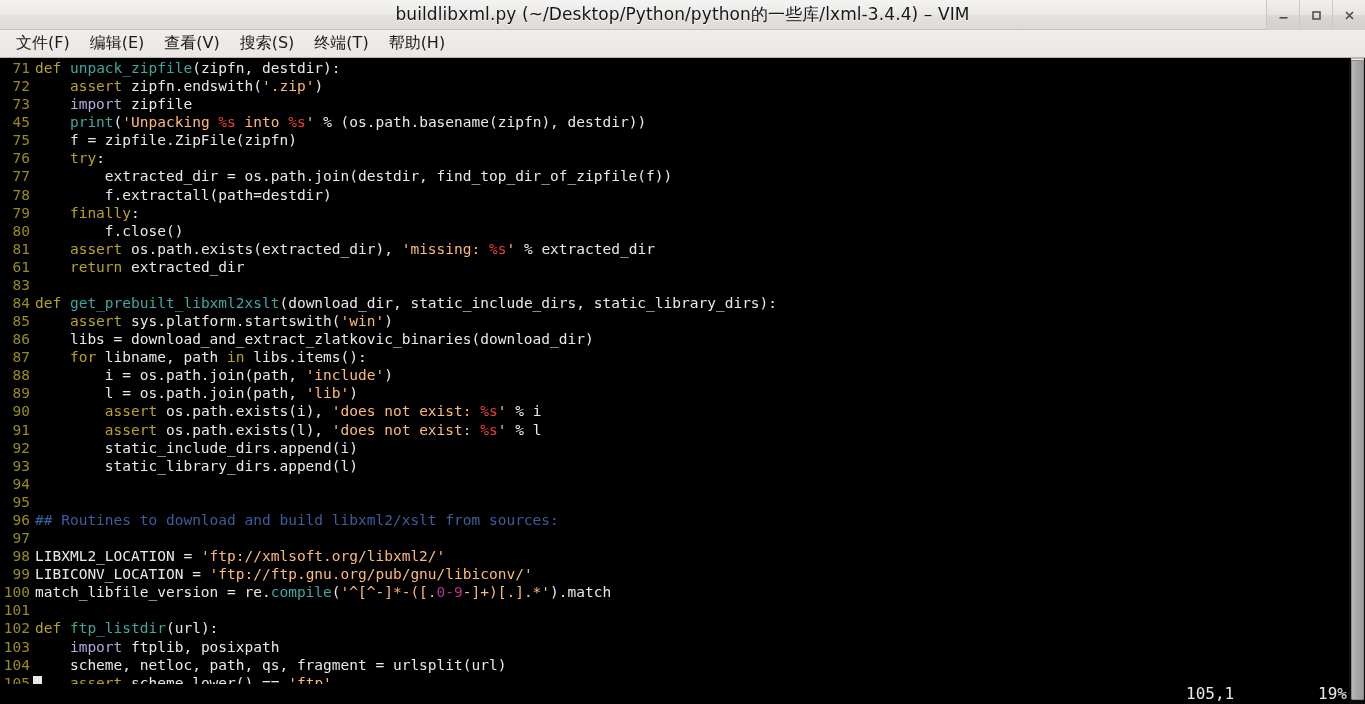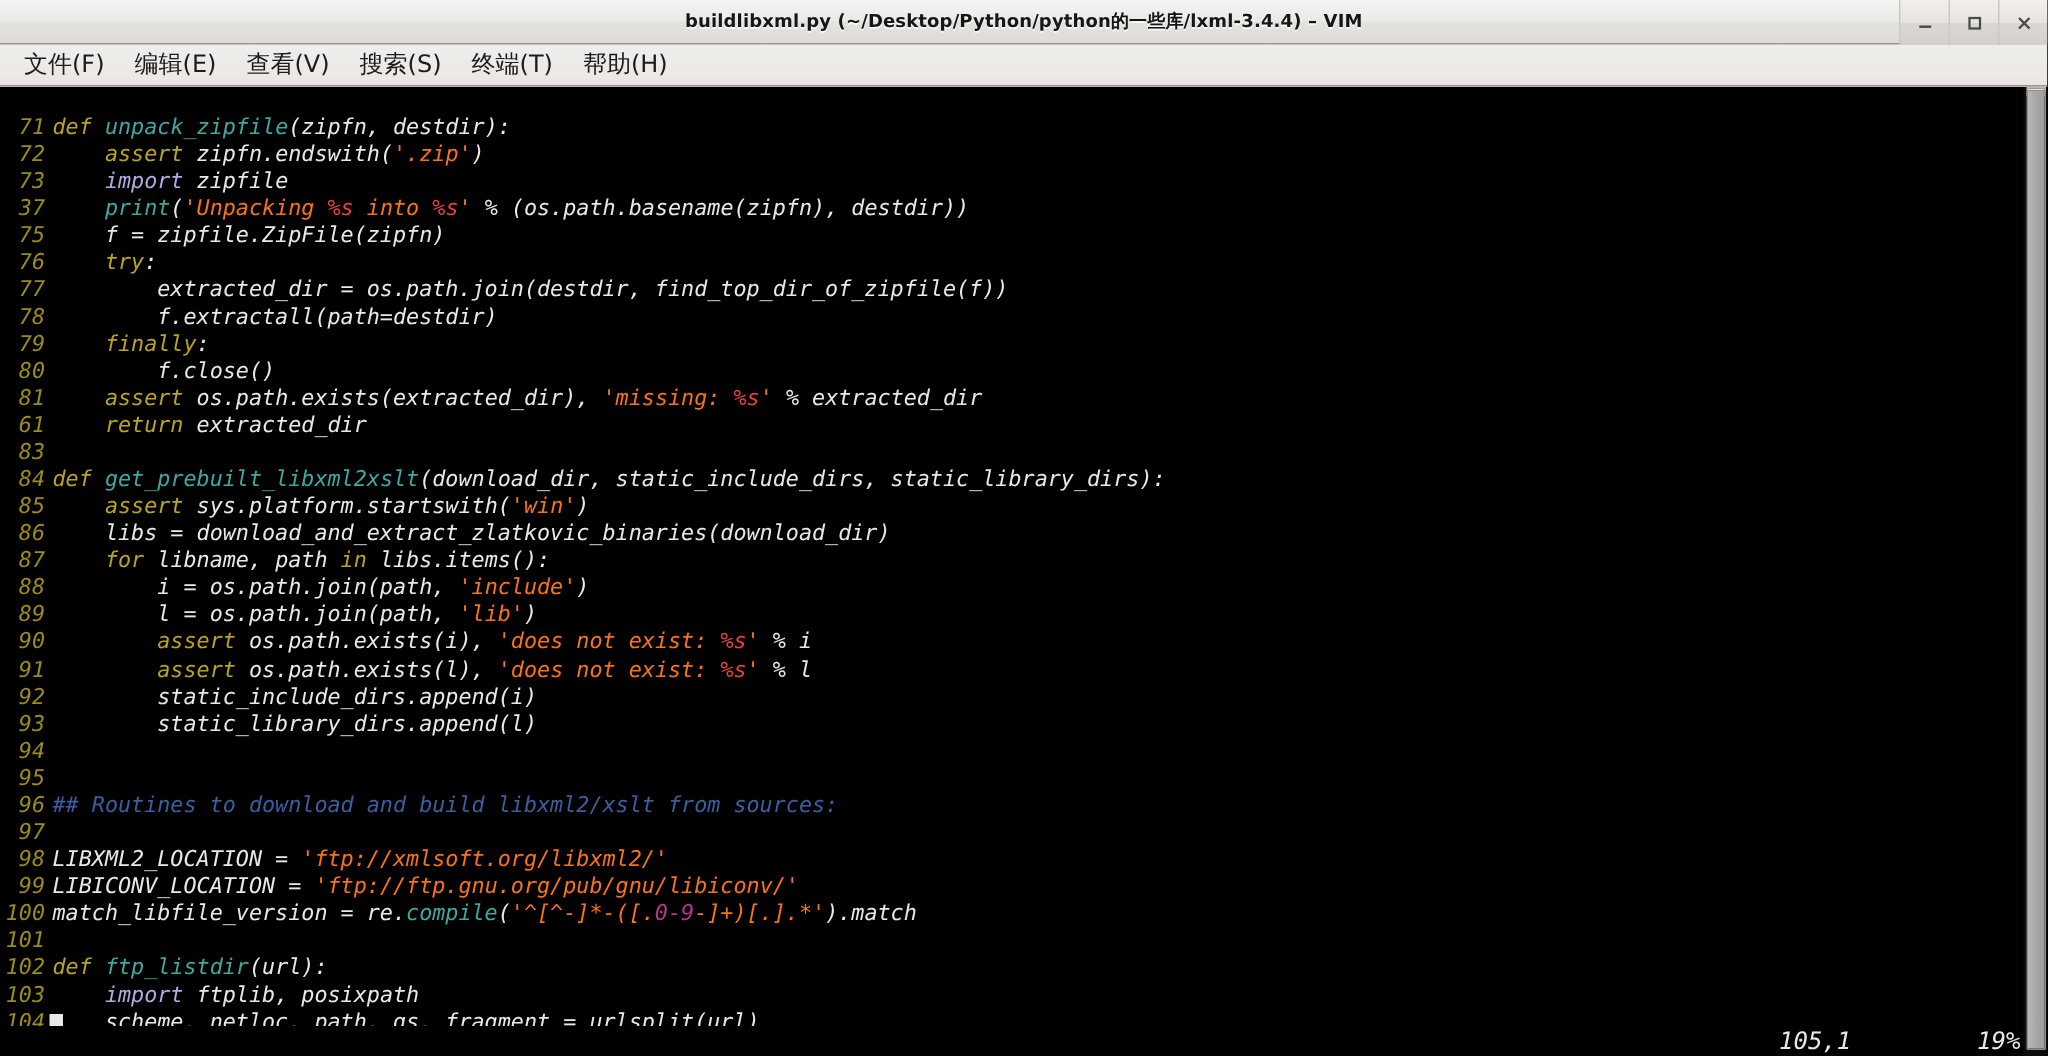--- a/index.html
+++ b/index.html
@@ -11,21 +11,21 @@
            display:flex; flex-direction:column; }
 
   
   .titlebar{
     height:30px; flex:0 0 30px; position:relative;
     background:linear-gradient(to bottom,#f4f3f2 0%,#eceae8 48%,#e4e2df 52%,#dedbd7 100%);
     border-bottom:1px solid #c5c1bc;
     display:flex; align-items:center; justify-content:center;
   }
   .title-text{
-    font-size:12px; font-weight:bold; color:#161616;
+    font-size:17px; font-weight:normal; color:#161616;
     letter-spacing:.1px; white-space:nowrap;
     text-shadow:0 1px 0 rgba(255,255,255,.7);
   }
   .win-controls{ position:absolute; right:0; top:0; height:30px; display:flex; align-items:stretch; }
   .win-btn{
     width:33px; display:flex; align-items:center; justify-content:center;
     background:linear-gradient(to bottom,#f2f0ee 0%,#e6e3e0 50%,#dbd8d4 51%,#d3cfcb 100%);
     border-left:1px solid #cbc7c2; color:#4a4a4a; font-size:13px; cursor:pointer;
   }
   .win-btn:last-child{ border-right:0; }
@@ -42,32 +42,31 @@
     font-size:16px; color:#1c1c1c; padding:3px 10px; cursor:pointer;
     white-space:nowrap; border-radius:2px;
   }
 
   
   .editor-wrap{ flex:1 1 auto; display:flex; background:#000; position:relative; min-height:0; }
   .editor{
     flex:1 1 auto; position:relative; background:#000; overflow:hidden;
     font-family:"DejaVu Sans Mono","Liberation Mono",monospace;
     font-size:14.5px; line-height:18.08px;
-    padding-top:18px;
-    font-style:italic;
+    padding-top:1px;
   }
   .code-line{ height:18.08px; white-space:pre; display:block; }
   .lnum{ color:#9a8b1c; display:inline-block; width:30px; text-align:right;
          margin-right:5px; }
   
   .t-norm   { color:#e8e8e8; }
   .t-kw     { color:#b9a321; }          
   .t-fn     { color:#3fa7a0; }          
   .t-pre    { color:#b7a7e0; }          
-  .t-str    { color:#f97316; }          
+  .t-str    { color:#fdba74; }          
   .t-fmt    { color:#e8413b; }          
   .t-num    { color:#b5358a; }          
   .t-cmt    { color:#3b5e9e; }          
 
   .cursor{
     position:absolute; width:9px; height:16px; background:#e9e9e9;
     left:33px; top:calc(2px + 18.08px * 34 + 1px);
   }
 
   
@@ -135,21 +134,21 @@
       <div class="menu-item">搜索(S)</div>
       <div class="menu-item">终端(T)</div>
       <div class="menu-item">帮助(H)</div>
     </div>
 
   <div class="editor-wrap">
     <div class="editor" id="editor">
       <div class="code-line"><span class="lnum">71</span><span class="t-kw">def</span><span class="t-norm"> </span><span class="t-fn">unpack_zipfile</span><span class="t-norm">(zipfn, destdir):</span></div>
         <div class="code-line"><span class="lnum">72</span><span class="t-norm">    </span><span class="t-kw">assert</span><span class="t-norm"> zipfn.endswith(</span><span class="t-str">'.zip'</span><span class="t-norm">)</span></div>
         <div class="code-line"><span class="lnum">73</span><span class="t-norm">    </span><span class="t-pre">import</span><span class="t-norm"> zipfile</span></div>
-        <div class="code-line"><span class="lnum">37</span><span class="t-norm">    </span><span class="t-fn">print</span><span class="t-norm">(</span><span class="t-str">'Unpacking </span><span class="t-fmt">%s</span><span class="t-str"> into </span><span class="t-fmt">%s</span><span class="t-str">'</span><span class="t-norm"> % (os.path.basename(zipfn), destdir))</span></div>
+        <div class="code-line"><span class="lnum">45</span><span class="t-norm">    </span><span class="t-fn">print</span><span class="t-norm">(</span><span class="t-str">'Unpacking </span><span class="t-fmt">%s</span><span class="t-str"> into </span><span class="t-fmt">%s</span><span class="t-str">'</span><span class="t-norm"> % (os.path.basename(zipfn), destdir))</span></div>
         <div class="code-line"><span class="lnum">75</span><span class="t-norm">    f = zipfile.ZipFile(zipfn)</span></div>
         <div class="code-line"><span class="lnum">76</span><span class="t-norm">    </span><span class="t-kw">try</span><span class="t-norm">:</span></div>
         <div class="code-line"><span class="lnum">77</span><span class="t-norm">        extracted_dir = os.path.join(destdir, find_top_dir_of_zipfile(f))</span></div>
         <div class="code-line"><span class="lnum">78</span><span class="t-norm">        f.extractall(path=destdir)</span></div>
         <div class="code-line"><span class="lnum">79</span><span class="t-norm">    </span><span class="t-kw">finally</span><span class="t-norm">:</span></div>
         <div class="code-line"><span class="lnum">80</span><span class="t-norm">        f.close()</span></div>
         <div class="code-line"><span class="lnum">81</span><span class="t-norm">    </span><span class="t-kw">assert</span><span class="t-norm"> os.path.exists(extracted_dir), </span><span class="t-str">'missing: </span><span class="t-fmt">%s</span><span class="t-str">'</span><span class="t-norm"> % extracted_dir</span></div>
         <div class="code-line"><span class="lnum">61</span><span class="t-norm">    </span><span class="t-kw">return</span><span class="t-norm"> extracted_dir</span></div>
         <div class="code-line"><span class="lnum">83</span><span class="t-norm"></span></div>
         <div class="code-line"><span class="lnum">84</span><span class="t-kw">def</span><span class="t-norm"> </span><span class="t-fn">get_prebuilt_libxml2xslt</span><span class="t-norm">(download_dir, static_include_dirs, static_library_dirs):</span></div>

